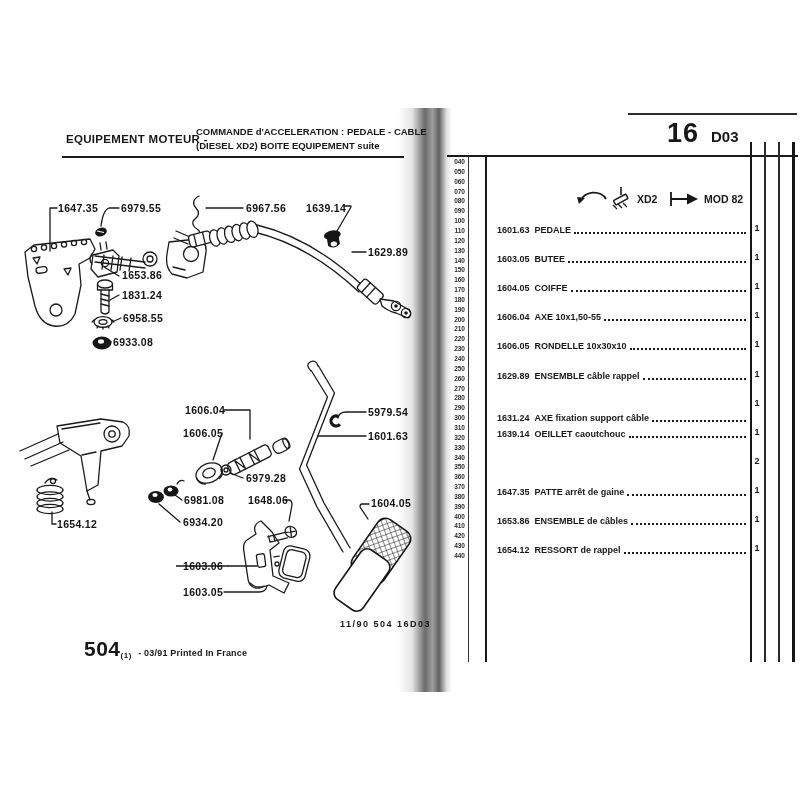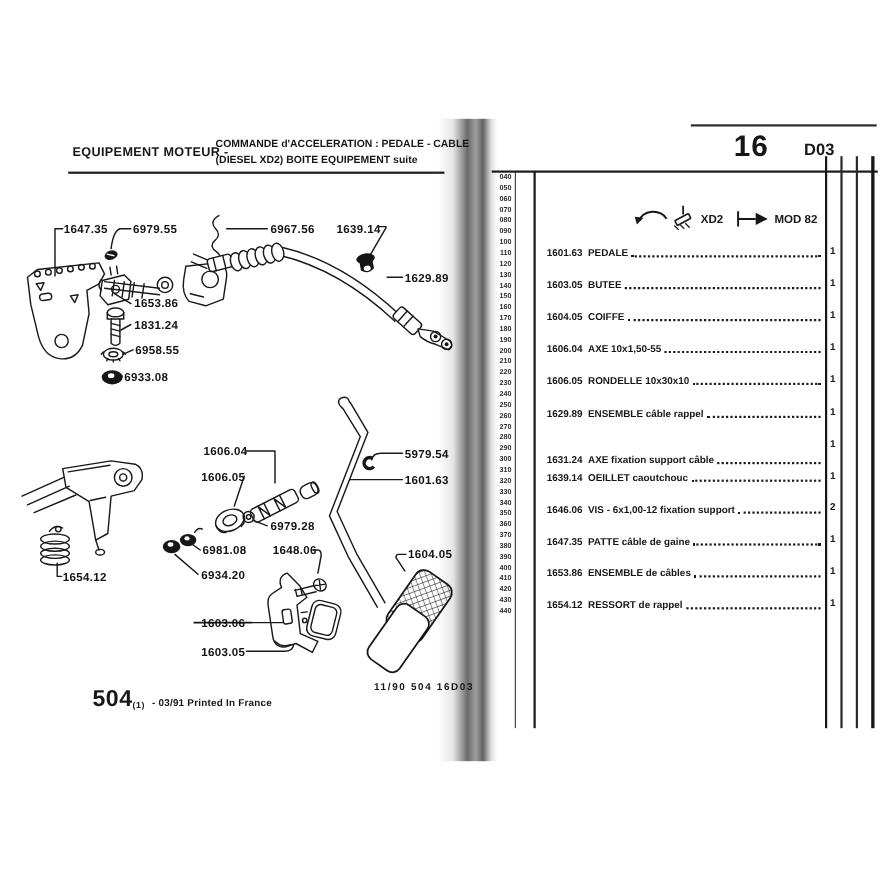--- a/index.html
+++ b/index.html
@@ -9,28 +9,28 @@
   #gutter{position:absolute;left:398px;top:108px;width:54px;height:584px;
           background:linear-gradient(90deg,rgba(0,0,0,0) 0%,rgba(0,0,0,0.10) 26%,rgba(0,0,0,0.58) 50%,rgba(0,0,0,0.38) 64%,rgba(0,0,0,0.62) 76%,rgba(0,0,0,0.12) 90%,rgba(0,0,0,0) 100%);}
   
   #left-page{position:absolute;left:0;top:110px;width:440px;height:580px;}
   .hdr-section{position:absolute;left:66px;top:23px;font-size:11.5px;font-weight:bold;letter-spacing:.3px;}
   .hdr-title1{position:absolute;left:196px;top:16px;font-size:9.5px;font-weight:bold;}
   .hdr-title2{position:absolute;left:196px;top:30px;font-size:9.5px;font-weight:bold;}
   .hdr-rule{position:absolute;left:62px;top:46px;width:342px;height:2.4px;background:#1c1c1c;}
   #diagram-svg{position:absolute;left:0;top:45px;width:440px;height:470px;}
   .foot-ref{position:absolute;left:340px;top:509px;font-size:9px;font-weight:bold;letter-spacing:1.5px;}
-  .foot-model{position:absolute;left:84px;top:514px;font-size:21px;font-weight:bold;letter-spacing:.5px;}
+  .foot-model{position:absolute;left:84px;top:527px;font-size:21px;font-weight:bold;letter-spacing:.5px;}
   .foot-ed{font-size:8px;font-weight:bold;vertical-align:-2px;}
   .foot-note{font-size:9px;font-weight:bold;letter-spacing:.2px;}
   
   #right-page{position:absolute;left:445px;top:110px;width:355px;height:580px;}
   .rp-topline{position:absolute;left:183px;top:3px;width:169px;height:1.6px;background:#2b2b2b;}
   .rp-num{position:absolute;left:222px;top:8px;font-size:27px;font-weight:bold;letter-spacing:1px;}
-  .rp-code{position:absolute;left:266px;top:18px;font-size:15px;font-weight:bold;margin-left:20px;}
+  .rp-code{position:absolute;left:266px;top:18px;font-size:15px;font-weight:bold;}
   .tbl-topline{position:absolute;left:2px;top:45px;width:351px;height:2px;background:#1a1a1a;}
   .vline{position:absolute;background:#161616;}
   #idx-col{position:absolute;left:0;top:0;width:22px;height:580px;}
   .idx{position:absolute;left:2px;width:18px;text-align:right;font-size:6.5px;font-weight:bold;color:#2a2a2a;line-height:1;}
   #note-svg{position:absolute;left:130px;top:74px;width:200px;height:26px;}
   .note-txt{font-family:"Liberation Sans",sans-serif;font-size:10.5px;font-weight:bold;fill:#171717;}
   #rows{position:absolute;left:0;top:0;width:355px;height:580px;}
   .prow{position:absolute;left:52px;width:250px;height:12px;display:flex;align-items:flex-end;}
   .pref{font-size:9px;font-weight:bold;white-space:nowrap;}
   .pdesc{font-size:9px;font-weight:bold;white-space:nowrap;margin-left:5px;}
@@ -384,29 +384,24 @@
           <span class="pdesc">AXE fixation support câble</span>
           <span class="dots"></span>
         </div>
         <div class="pqty" style="top: 287.72px;">1</div>
         <div class="prow" style="top: 316.84px;">
           <span class="pref">1639.14</span>
           <span class="pdesc">OEILLET caoutchouc</span>
           <span class="dots"></span>
         </div>
         <div class="pqty" style="top: 316.84px;">1</div>
-        <div class="prow" style="top: 345.96px;">
-          <span class="pref">1646.06</span>
-          <span class="pdesc">VIS - 6x1,00-12 fixation support</span>
-          <span class="dots"></span>
-        </div>
         <div class="pqty" style="top: 345.96px;">2</div>
         <div class="prow" style="top: 375.08px;">
           <span class="pref">1647.35</span>
-          <span class="pdesc">PATTE câble de gaine</span>
+          <span class="pdesc">PATTE arrêt de gaine</span>
           <span class="dots"></span>
         </div>
         <div class="pqty" style="top: 375.08px;">1</div>
         <div class="prow" style="top: 404.2px;">
           <span class="pref">1653.86</span>
           <span class="pdesc">ENSEMBLE de câbles</span>
           <span class="dots"></span>
         </div>
         <div class="pqty" style="top: 404.2px;">1</div>
         <div class="prow" style="top: 433.32px;">

